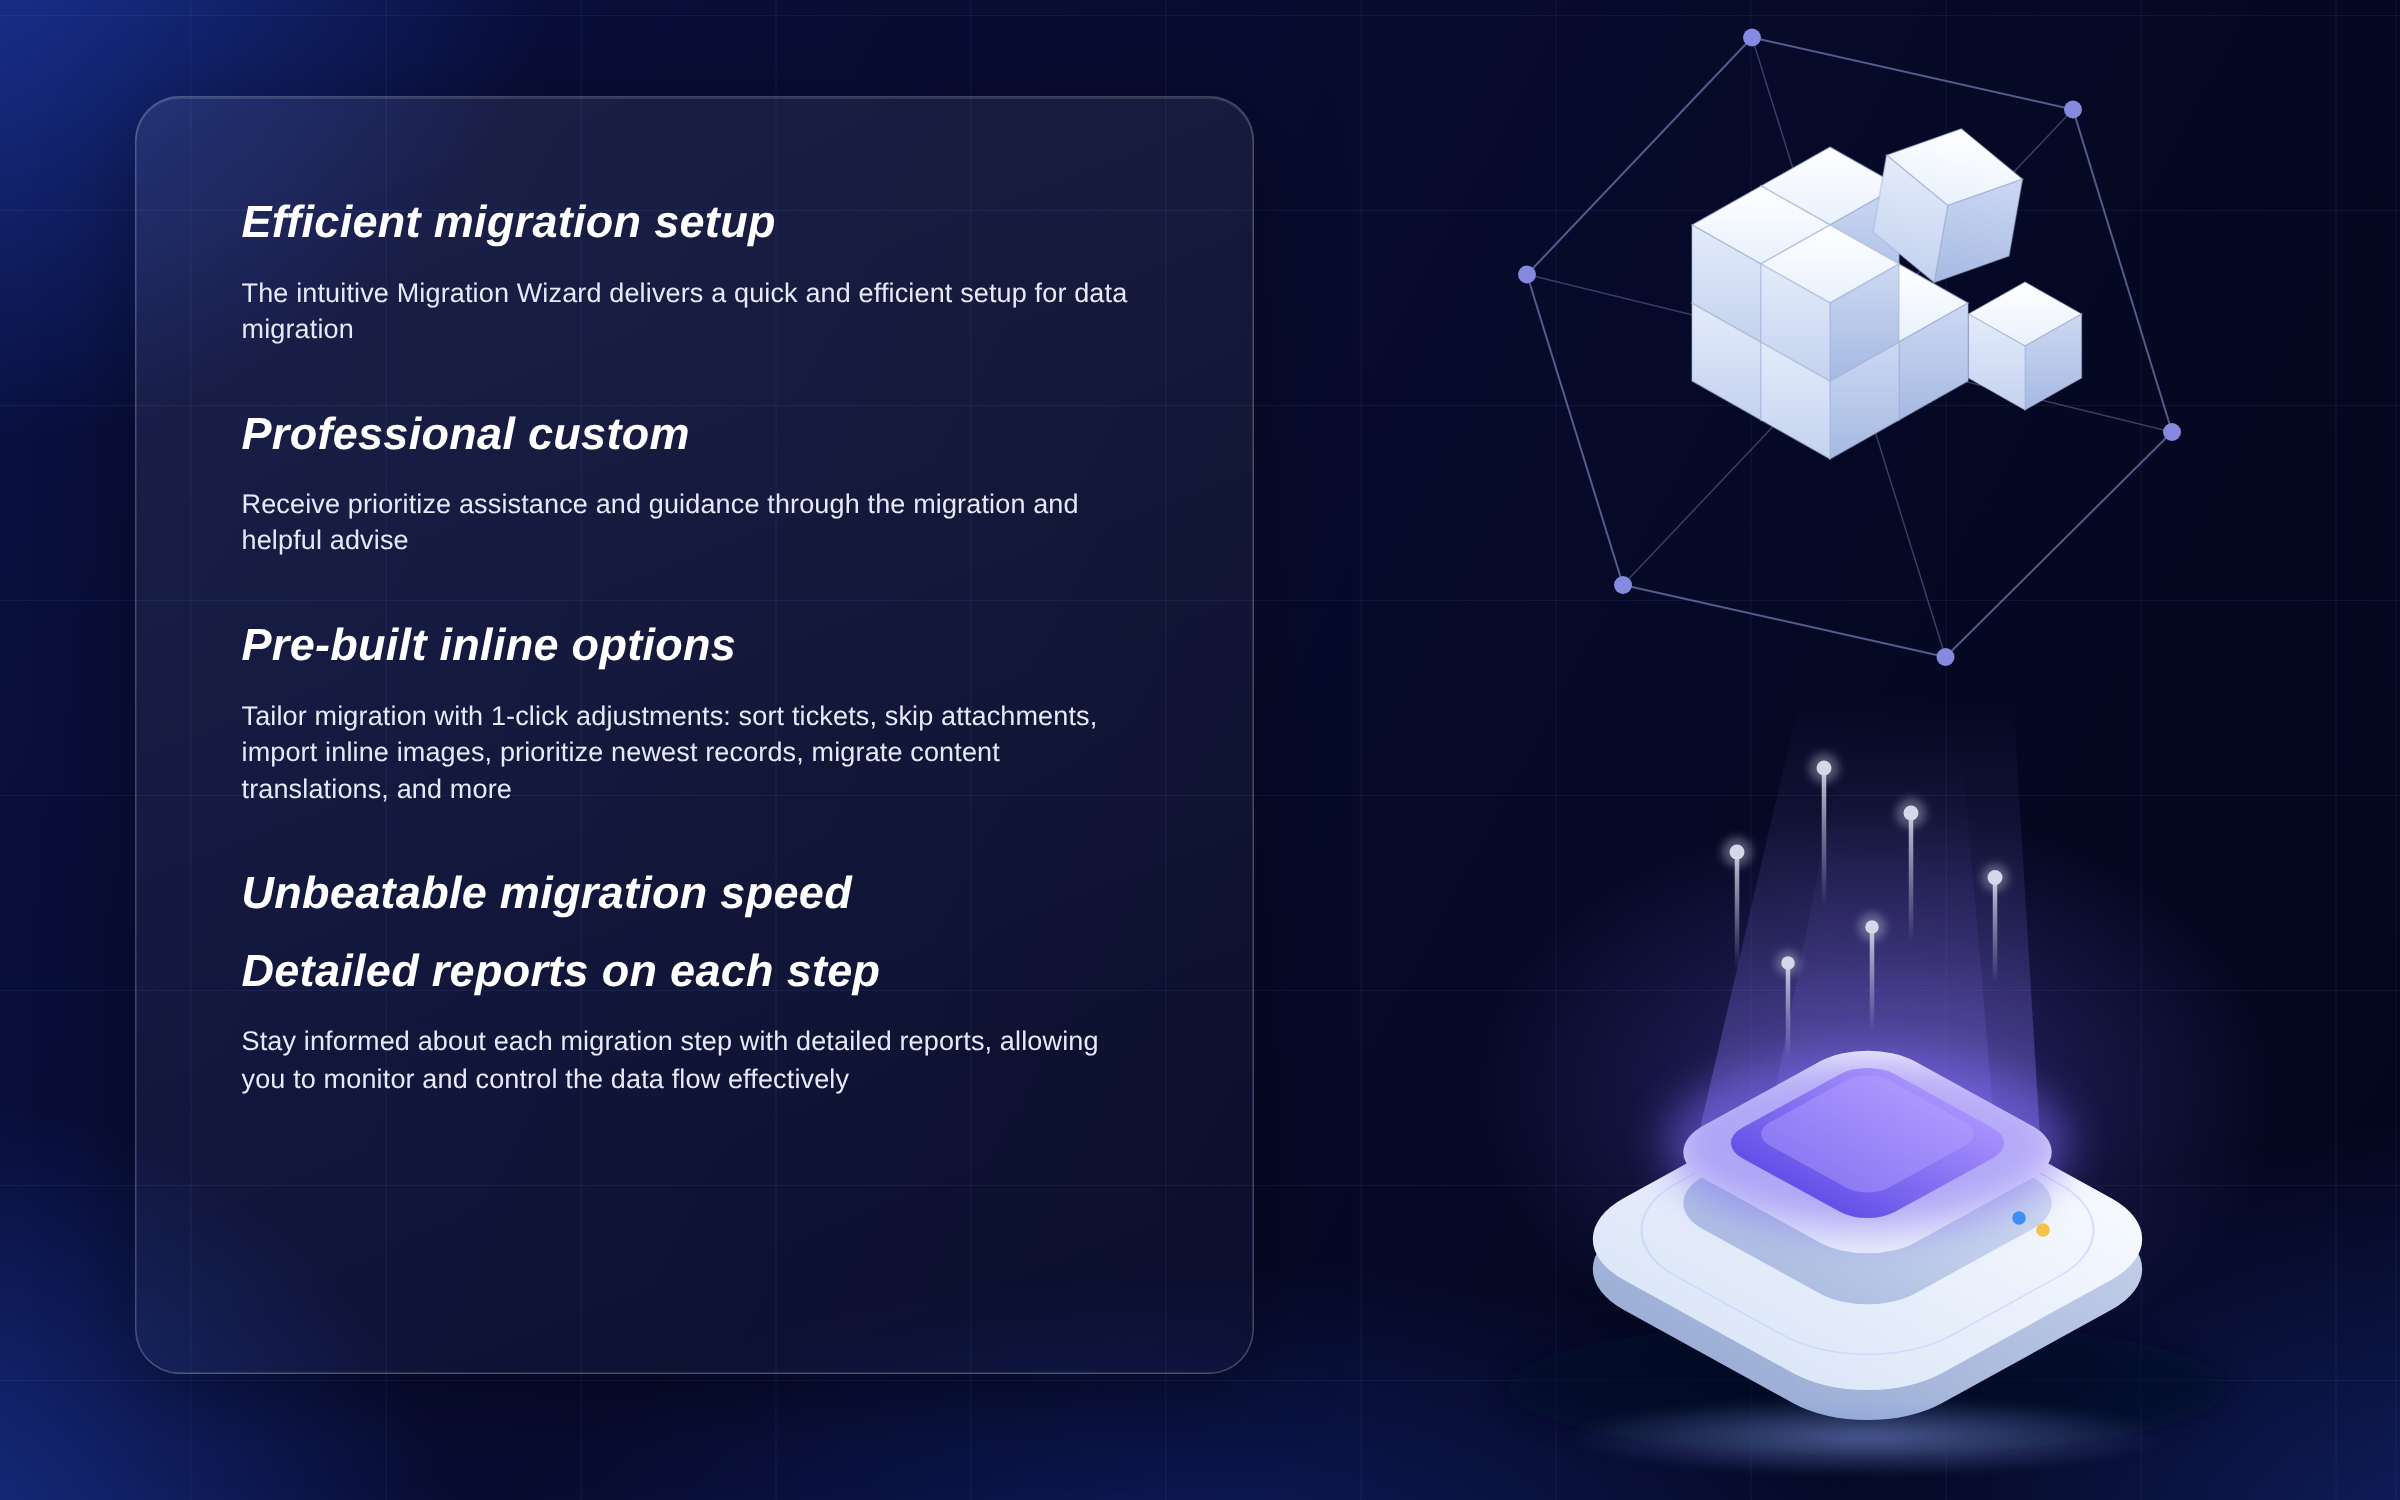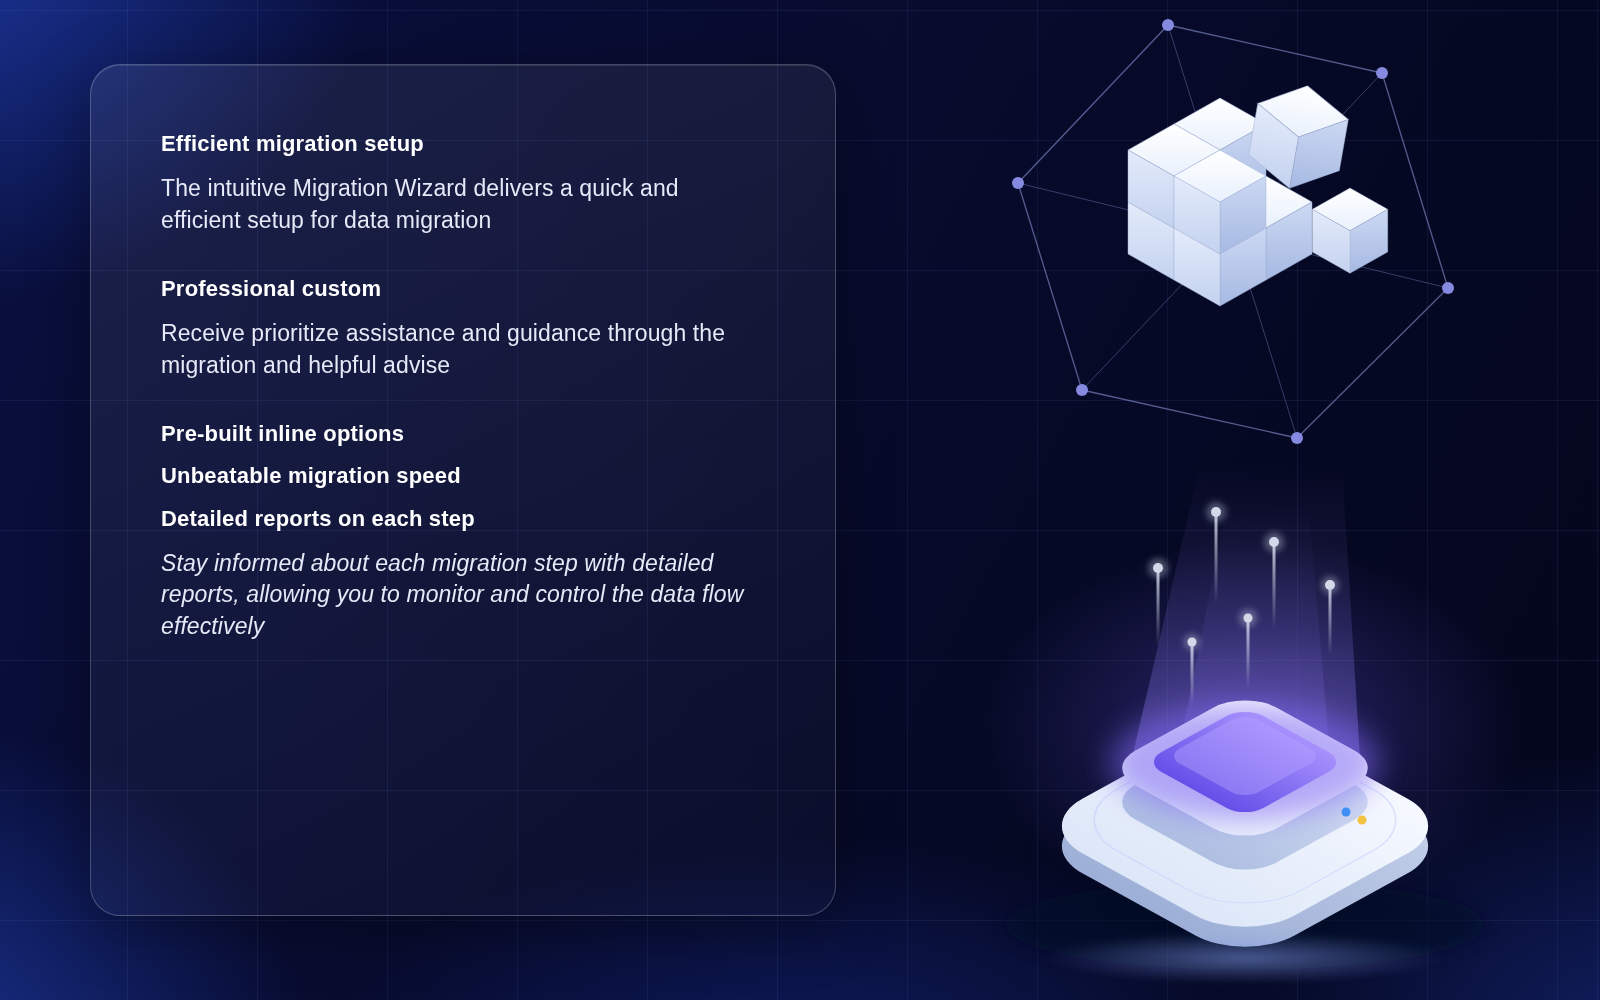--- a/index.html
+++ b/index.html
@@ -25,45 +25,46 @@
     background-position:-3px 10px;
   }
   .feature-card{
     position:absolute;left:90px;top:64px;width:746px;height:852px;box-sizing:border-box;
     border-radius:30px;padding:66px 70px 60px 70px;
     background:linear-gradient(160deg, rgba(255,255,255,0.075), rgba(255,255,255,0.02));
     border:1.5px solid rgba(255,255,255,0.22);
     box-shadow:0 12px 60px rgba(0,0,0,0.35), inset 0 1px 0 rgba(255,255,255,0.12);
   }
   .feature h2{
-    margin:0 0 16px 0;color:#ffffff;font-size:22px;font-weight:700;letter-spacing:0.2px;line-height:1.2;
+    margin:0 0 16px 0;color:#ffffff;font-size:30px;font-weight:700;letter-spacing:0.2px;line-height:1.2;font-style:italic;
   }
   .feature p{
-    margin:0 0 40px 0;color:#e6e9f8;font-size:23px;line-height:1.36;max-width:600px;letter-spacing:0.1px;
-  }
-  .feature:last-child p{margin-bottom:0;font-style:italic;}
+    margin:0 0 40px 0;color:#e6e9f8;font-size:18px;line-height:1.36;max-width:600px;letter-spacing:0.1px;
+  }
+  .feature:last-child p{margin-bottom:0;}
   .illustration{position:absolute;left:900px;top:0;width:700px;height:1000px;}
 </style>
 </head>
 <body>
 
 <div class="bg"></div>
 <div class="grid"></div>
 
 <section class="feature-card">
   <div class="feature">
     <h2>Efficient migration setup</h2>
     <p>The intuitive Migration Wizard delivers a quick and efficient setup for data migration</p>
   </div>
   <div class="feature">
     <h2>Professional custom</h2>
     <p>Receive prioritize assistance and guidance through the migration and helpful advise</p>
   </div>
   <div class="feature">
     <h2>Pre-built inline options</h2>
+    <p>Tailor migration with 1-click adjustments: sort tickets, skip attachments, import inline images, prioritize newest records, migrate content translations, and more</p>
   </div>
   <div class="feature">
     <h2>Unbeatable migration speed</h2>
   </div>
   <div class="feature">
     <h2>Detailed reports on each step</h2>
     <p>Stay informed about each migration step with detailed reports, allowing you to monitor and control the data flow effectively</p>
   </div>
 </section>
 

